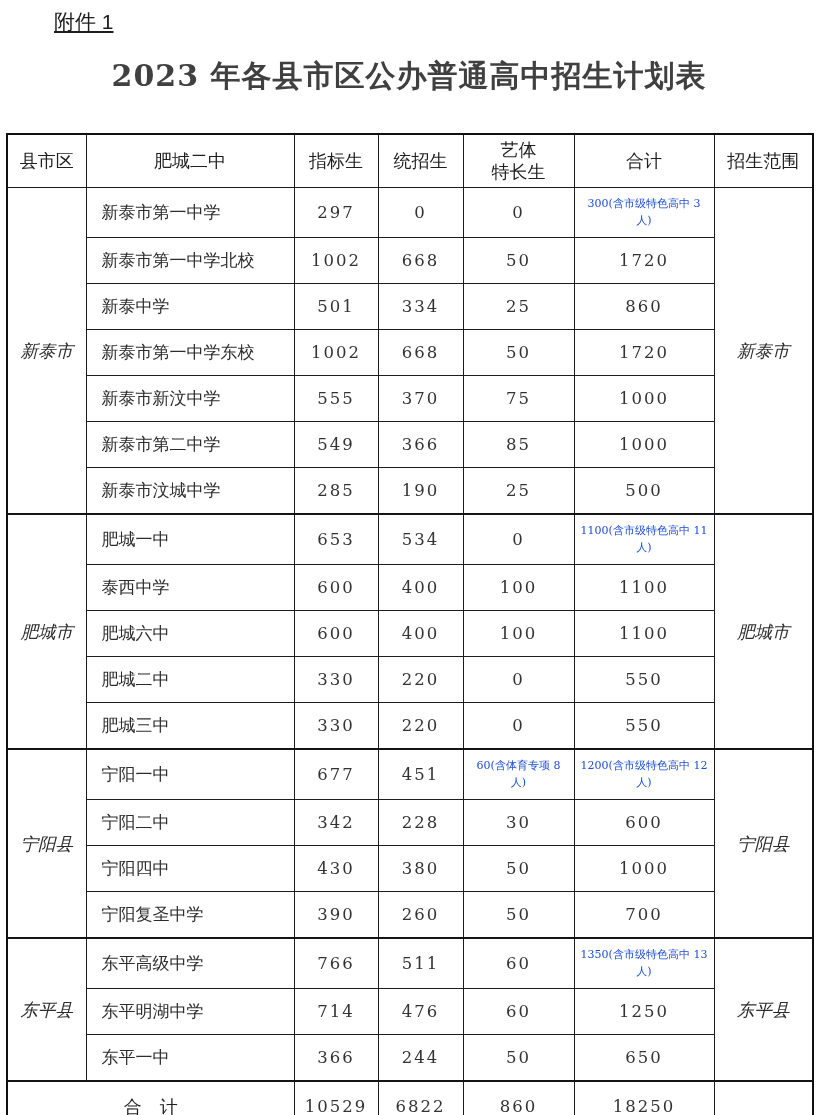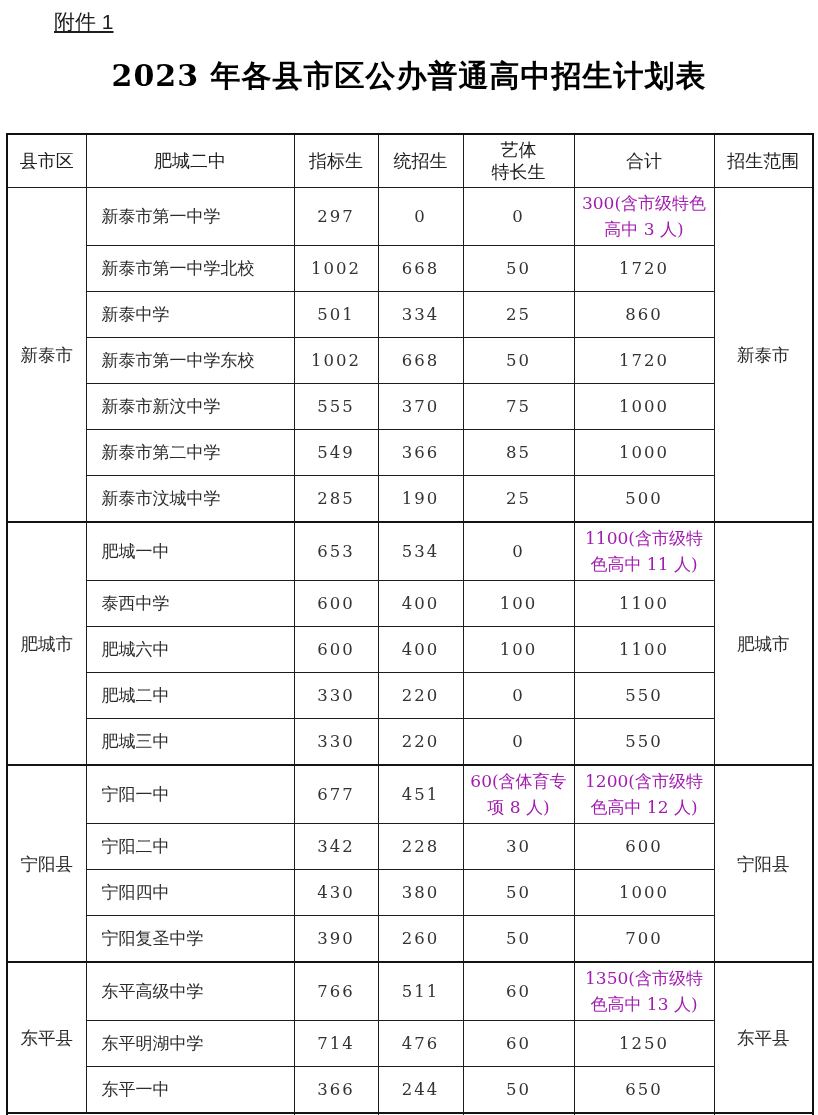--- a/index.html
+++ b/index.html
@@ -12,21 +12,21 @@
     overflow:hidden;
   }
   .attachment {
     position:absolute; top:8px; left:54px;
     font-family:"Liberation Sans","DejaVu Sans",sans-serif;
     font-size:21px; color:#1d1d1d;text-decoration:underline;
   }
   .title {
     position:absolute; top:56px; left:0; width:100%;
     text-align:center;
-    font-size:30px; font-weight:bold; color:#000000;
+    font-size:30px; font-weight:bold; color:#404040;
     letter-spacing:1px;
   }
   table.plan {
     position:absolute; top:133px; left:6px;
     width:806px;
     border-collapse:collapse; table-layout:fixed;
     border:2px solid #101010;
   }
   .plan th, .plan td {
     border:1px solid #1c1c1c;
@@ -34,22 +34,22 @@
     overflow:hidden;
   }
   .plan th.h {
     height:50px;
     font-size:18px; font-weight:normal; color:#1f1f1f;
     text-align:center; white-space:pre-line; line-height:1.2;
   }
   .plan td { height:43px; font-size:17px; }
   td.school { text-align:left; padding-left:15px; color:#2c2c2c; }
   td.num    { text-align:center; font-size:16.5px; letter-spacing:2px; color:#333; }
-  td.note   { text-align:center; font-size:17px; line-height:1.5; padding:3px 5px; letter-spacing:0; color:#a21caf; }
-  td.district, td.scope { text-align:center; font-size:17.5px; color:#2c2c2c; }
+  td.note   { text-align:center; font-size:11px; line-height:1.5; padding:3px 5px; letter-spacing:0; color:#1d4ed8; }
+  td.district, td.scope { text-align:center; font-size:17.5px; color:#2c2c2c;font-style:italic; }
   tr.group-start td { border-top:2px solid #141414; }
   tr.total td { border-top:2px solid #141414; height:47px; }
   td.total-label { text-align:center; font-size:18px; color:#222; }
 </style>
 </head>
 <body>
 
 <div class="attachment">附件 1</div>
 <div class="title">2023 年各县市区公办普通高中招生计划表</div>
 

